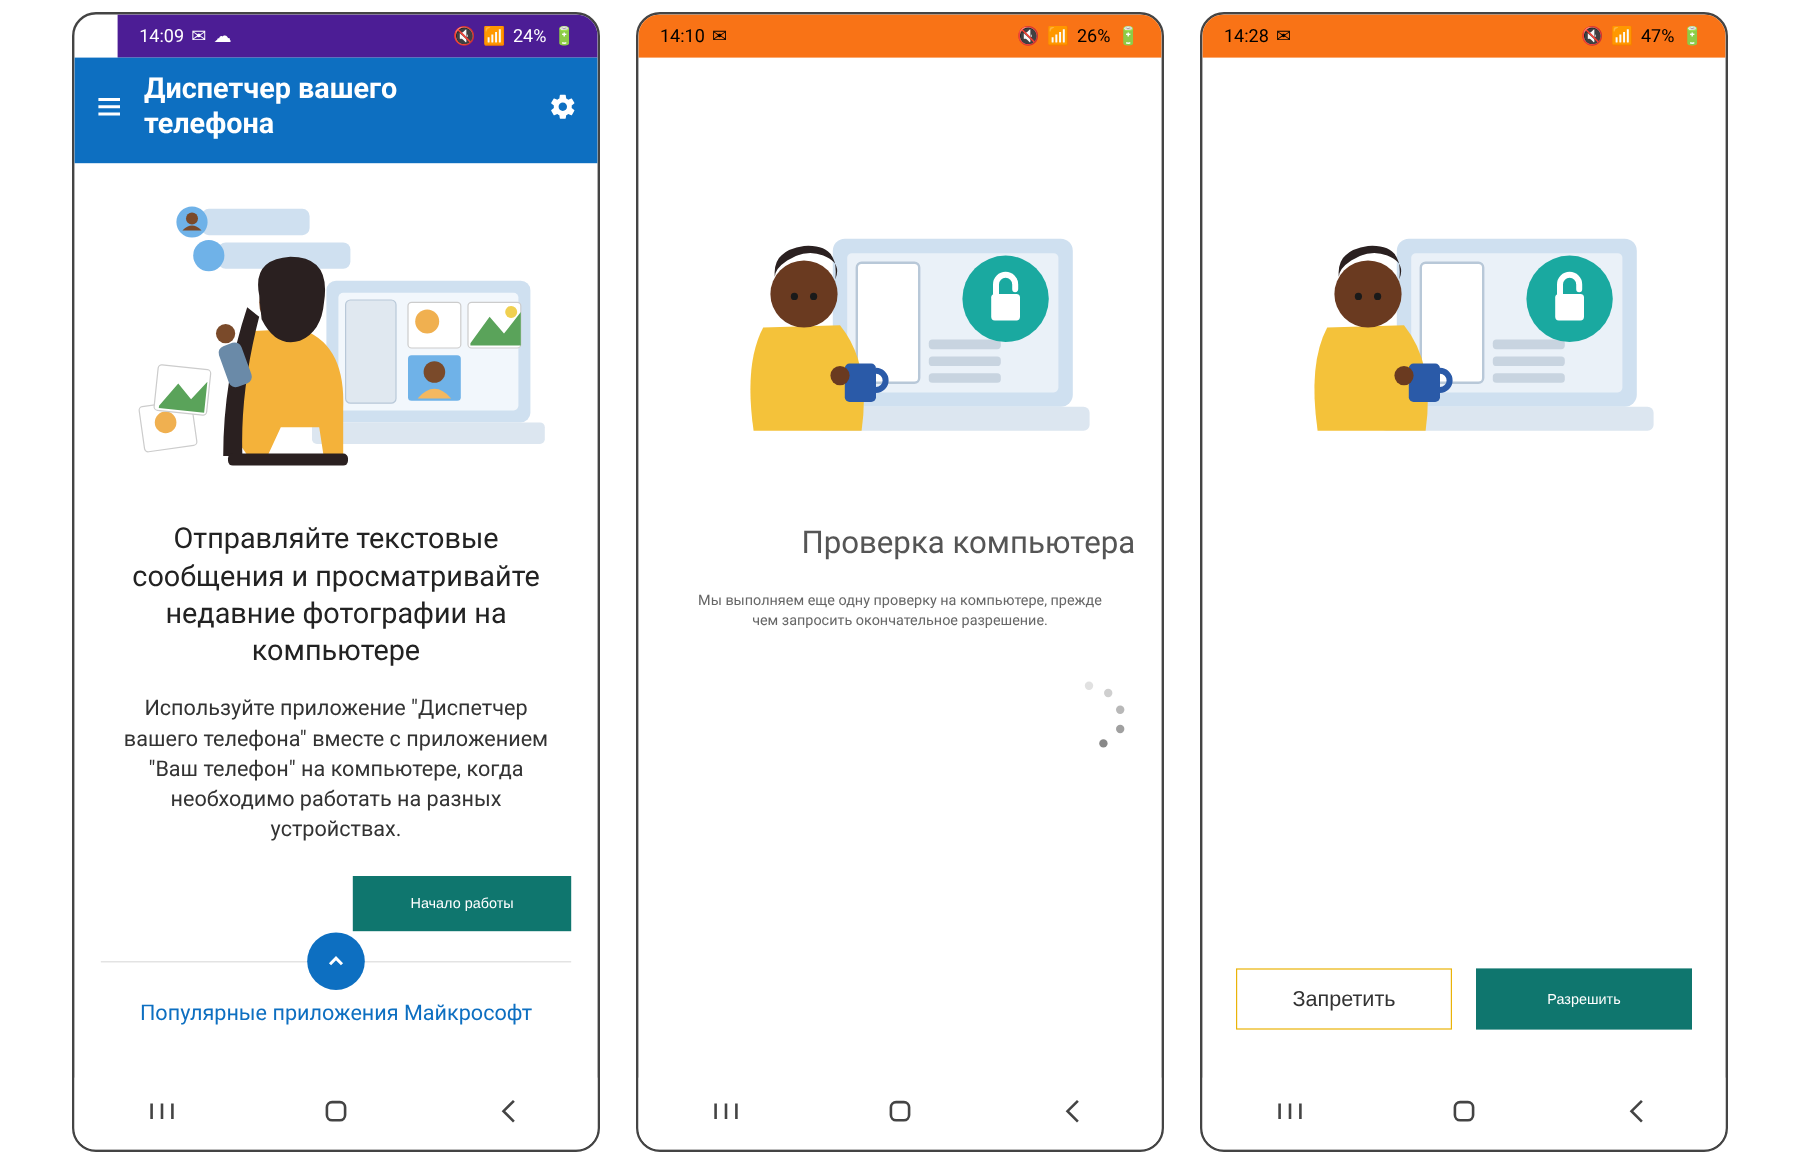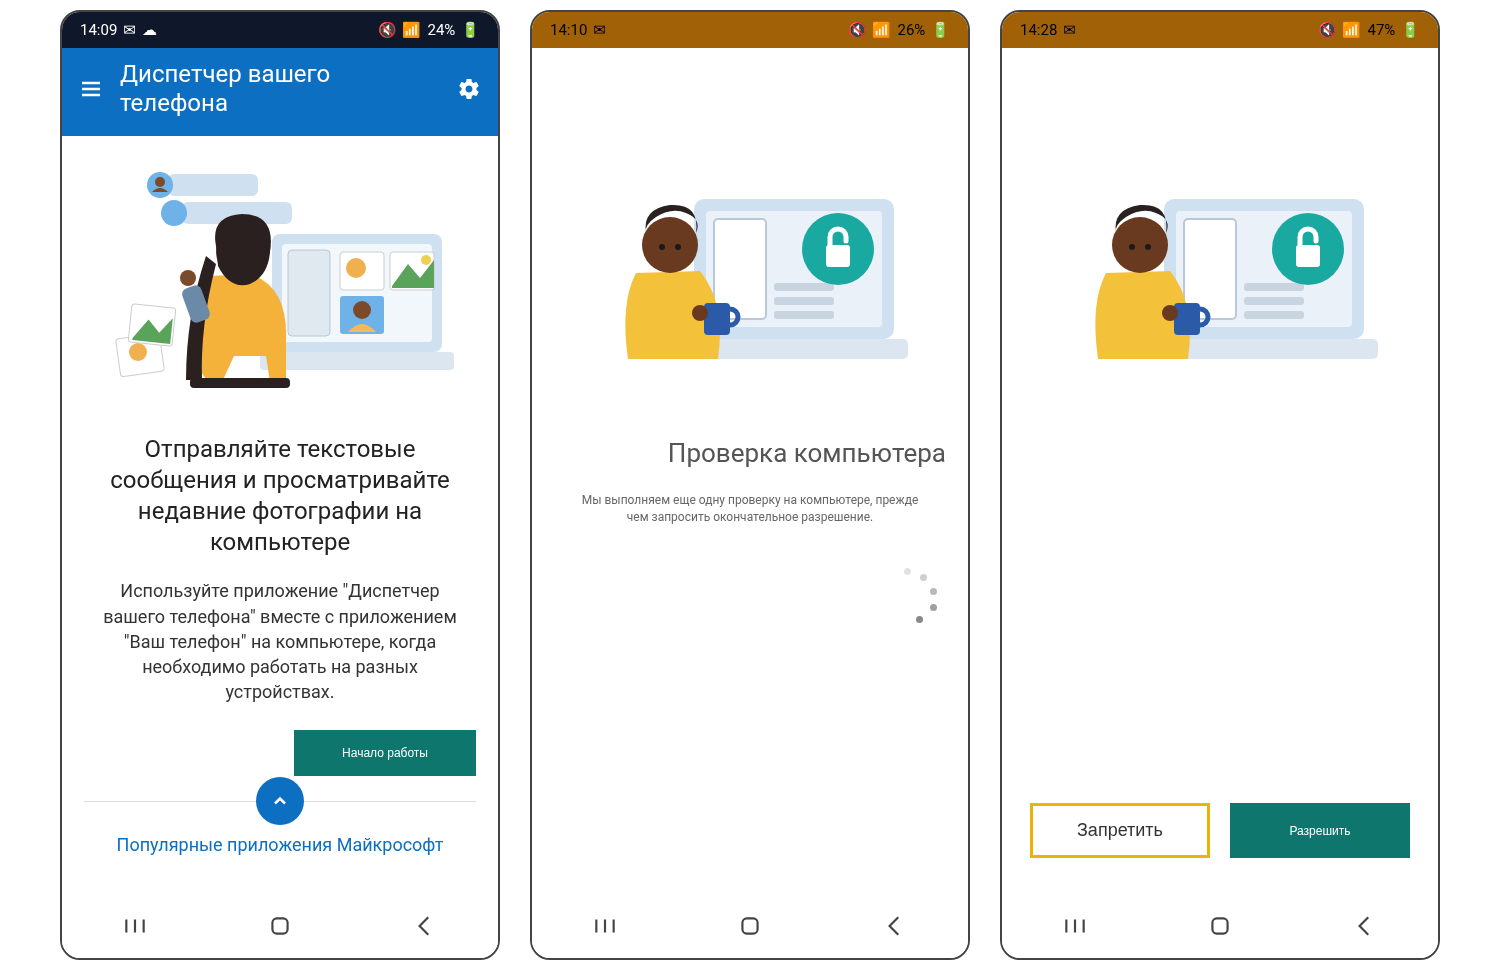--- a/index.html
+++ b/index.html
@@ -22,38 +22,38 @@
     flex-direction: column;
     position: relative;
   }
   .status-bar {
     height: 36px;
     display: flex;
     justify-content: space-between;
     align-items: center;
     padding: 0 18px;
     font-size: 16px;
-    background: #a16207;
+    background: #f97316;
     color: #000;
   }
-  .status-bar.blue { background:#0f172a; color:#fff; }
+  .status-bar.blue { background:#4c1d95; color:#fff;margin-left:36px; }
   .status-left, .status-right { display:flex; align-items:center; gap:6px; }
   .status-left span, .status-right span { font-size:15px; }
   .app-header {
     background: #0d6fc1;
     color: #fff;
     display: flex;
     align-items: center;
     padding: 12px 14px 18px 14px;
     gap: 14px;
   }
   .app-header .title {
     flex: 1;
     font-size: 24px;
-    font-weight: 400;
+    font-weight: 700;
     line-height: 1.2;
   }
   .icon-btn {
     width: 30px; height: 30px;
     display:flex; align-items:center; justify-content:center;
     color:#fff;
   }
   .content {
     flex:1;
     display:flex;
@@ -112,21 +112,21 @@
     background:#0f766e;
     color:#fff;
     border:none;
     padding: 16px 48px;
     font-size:12px;
     font-weight:500;
     cursor:pointer;
   }
   .secondary-btn {
     background:#fff;
-    border:3px solid #eab308;
+    border:1px solid #eab308;
     color:#333;
     padding: 14px 30px;
     font-size:18px;
     cursor:pointer;
   }
   .btn-row {
     display:flex;
     gap:20px;
     justify-content:center;
     padding: 0 22px;

